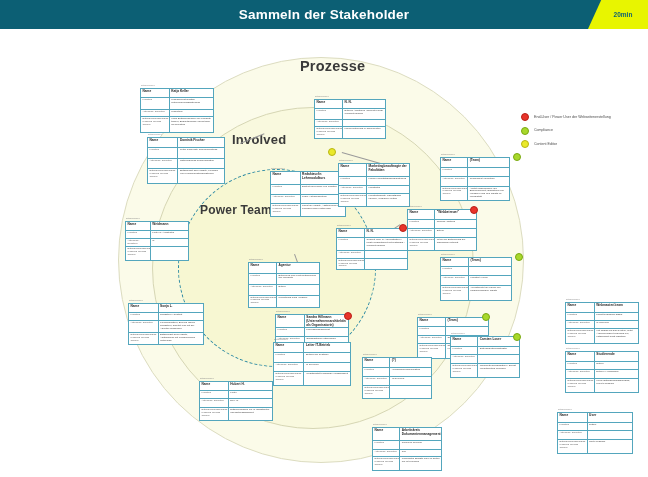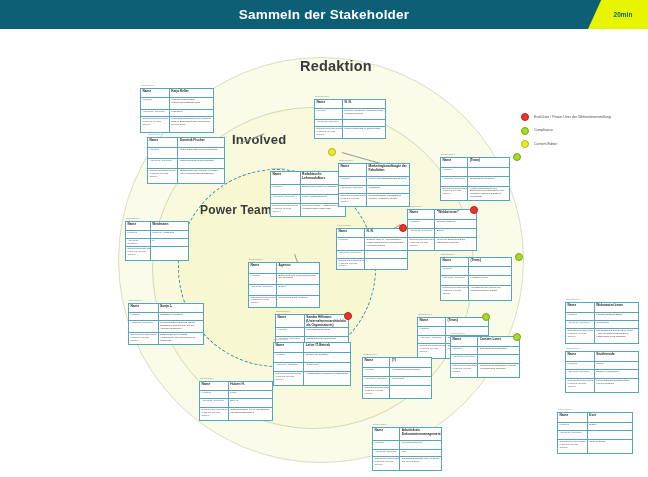--- a/index.html
+++ b/index.html
@@ -124,21 +124,21 @@
       <div class="badge-text">20min</div>
     </div>
   </div>
 
   <div class="canvas">
 
     <div class="ring ring-informed"></div>
     <div class="ring ring-involved"></div>
     <div class="ring ring-core"></div>
 
-    <div class="ring-label lbl-informed">Redaktion</div>
+    <div class="ring-label lbl-informed">Prozesse</div>
     <div class="ring-label lbl-involved">Involved</div>
     <div class="ring-label lbl-core">Power Team</div>
 
     <div class="conn" style="left:342px;top:123px;width:52px;transform:rotate(16deg);"></div>
     <div class="conn" style="left:360px;top:222px;width:48px;transform:rotate(-34deg);"></div>
     <div class="conn" style="left:295px;top:225px;width:20px;transform:rotate(70deg);"></div>
     <div class="conn" style="left:240px;top:114px;width:26px;transform:rotate(-22deg);"></div>
 
     <div class="card" style="left:140px;top:59px;width:74px;height:45px;">
       <div class="caption">Stakeholder</div>

